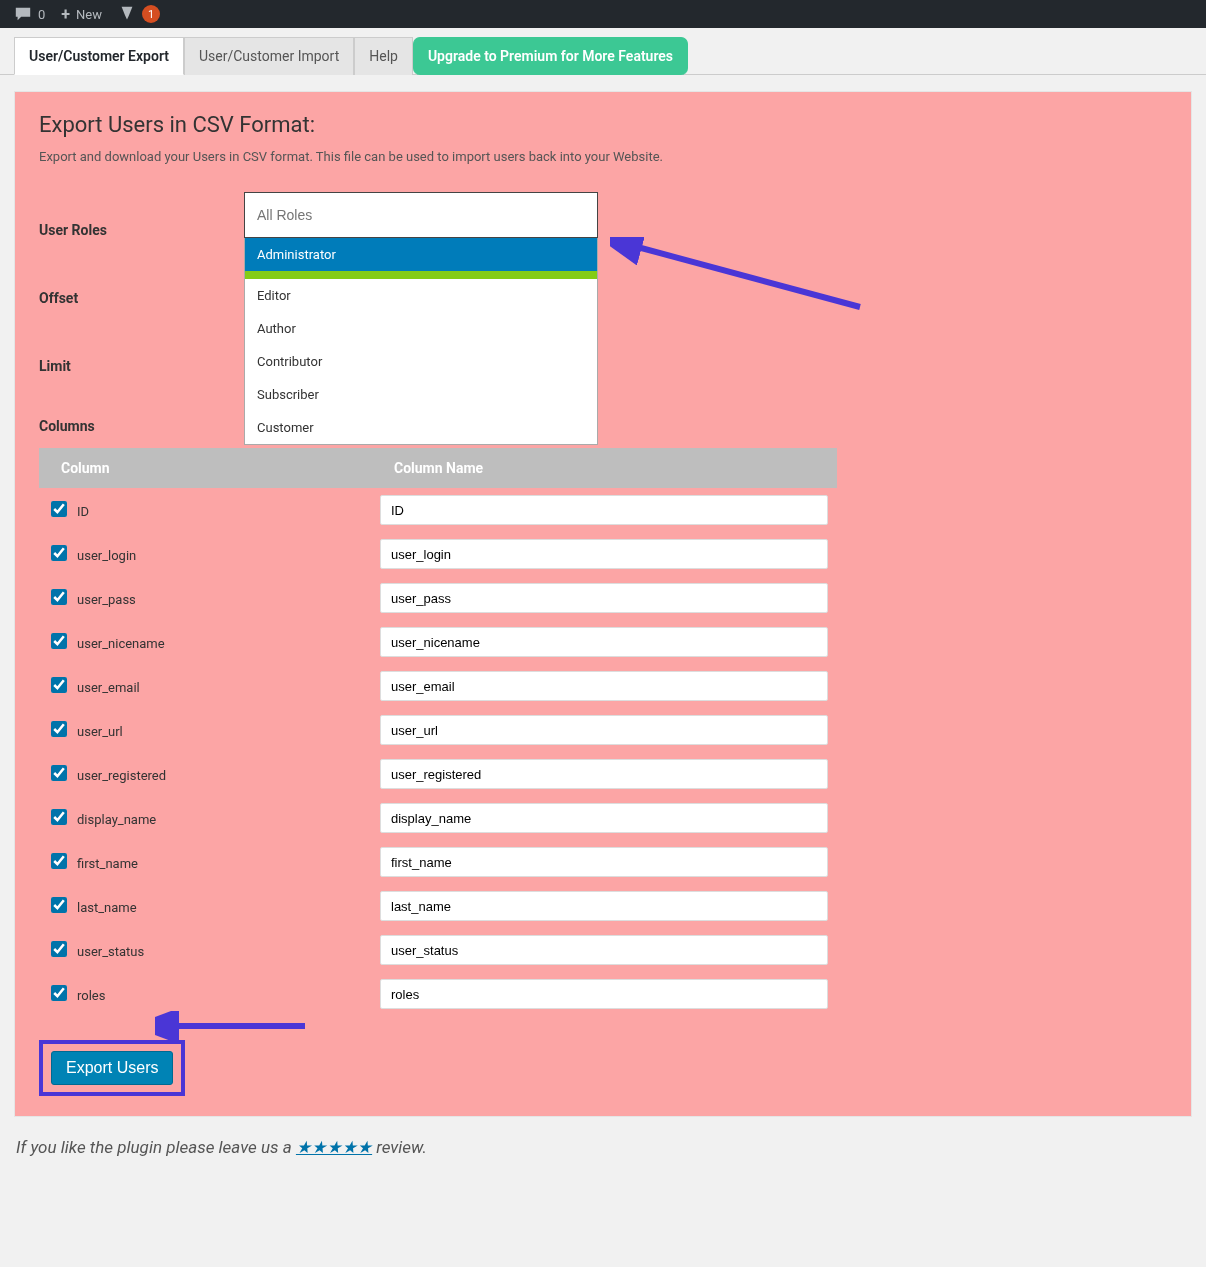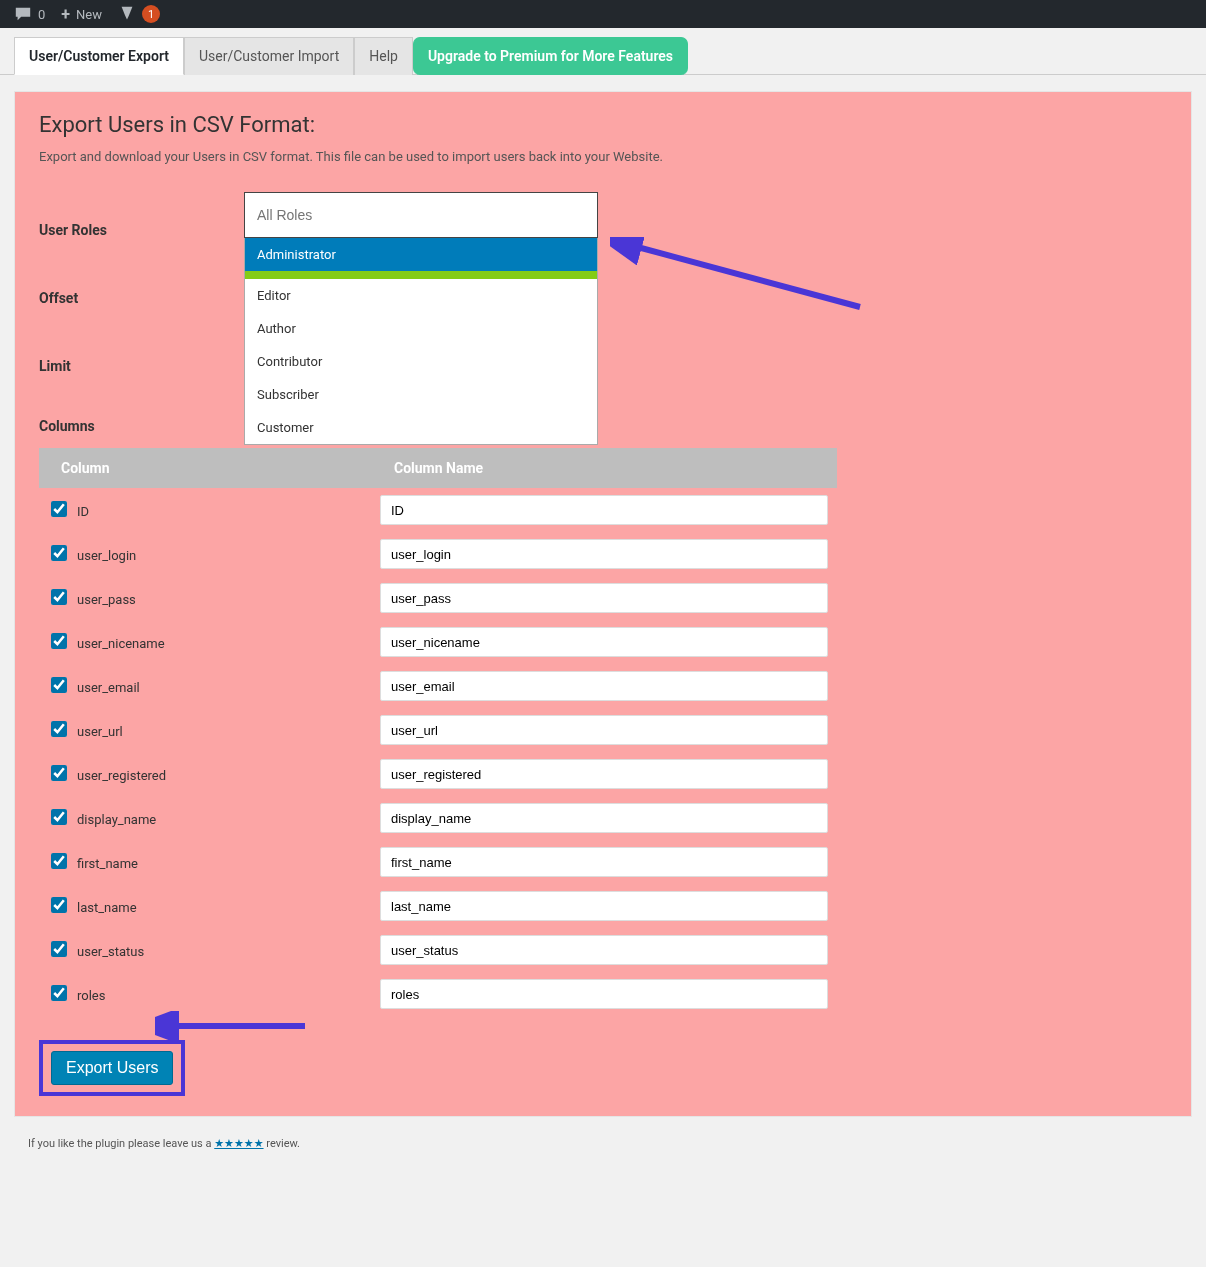--- a/index.html
+++ b/index.html
@@ -28,21 +28,21 @@
   .col-header { background: #bebebe; display: flex; padding: 12px 12px 12px 22px; color: #fff; font-weight: 700; font-size: 14px; align-items: flex-end; }
   .col-h-col { width: 333px; }
   .col-h-name { flex: 1; }
   .col-row { display: flex; align-items: center; padding: 7px 0 7px 8px; }
   .col-check { width: 30px; padding-left: 4px; }
   .col-check input[type=checkbox] { width: 16px; height: 16px; border: 1px solid #b4b9be; border-radius: 2px; accent-color: #0073aa; }
   .col-label { width: 303px; font-size: 13px; color: #333; padding-top: 2px; }
   .col-input input { width: 448px; height: 30px; padding: 5px 10px; font-size: 13px; border: 1px solid #ddd; background: #fff; border-radius: 2px; }
   .export-wrap { margin-top: 24px; border: 4px solid #4a36d6; display: inline-block; padding: 7px 8px; }
   .export-btn { background: #0083b5; color: #fff; border: 1px solid #006a92; padding: 7px 14px; font-size: 16px; cursor: pointer; border-radius: 3px; }
-  .footer-note { padding: 10px 16px 20px 28px; font-size: 11px; color: #555; }
+  .footer-note { padding: 10px 16px 20px 16px; font-size: 17px; font-style: italic; color: #555; }
   .footer-note a { color: #0073aa; text-decoration: underline; }
   .arrow-annot { position: absolute; pointer-events: none; }
   .arrow1 { top: 145px; left: 595px; width: 260px; height: 80px; }
   .arrow2 { top: 919px; left: 140px; width: 160px; height: 30px; }
 </style>
 </head>
 <body>
 
 <div class="adminbar">
   <div class="adminbar-item">

